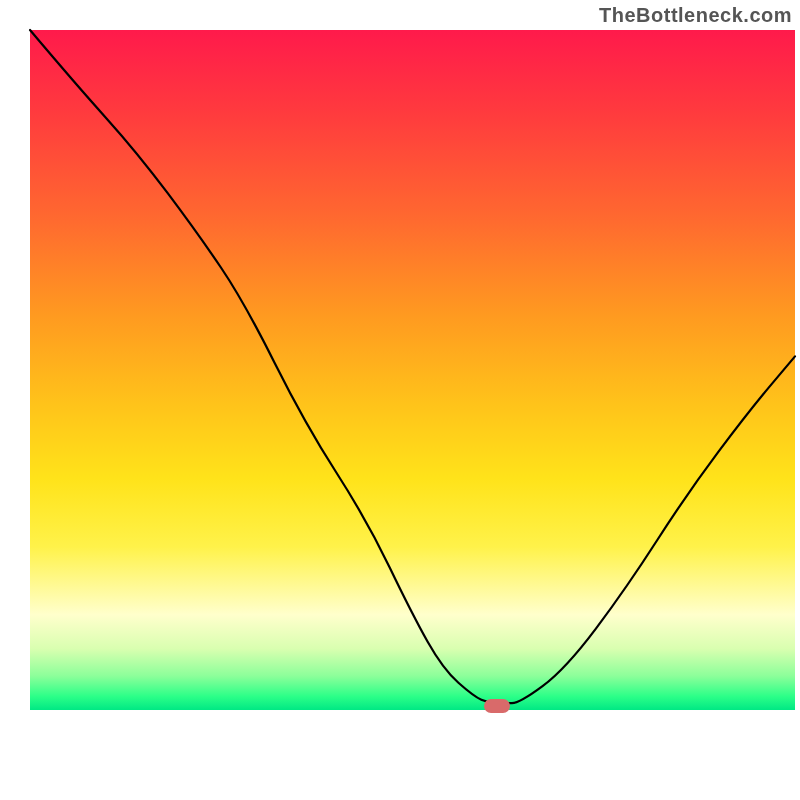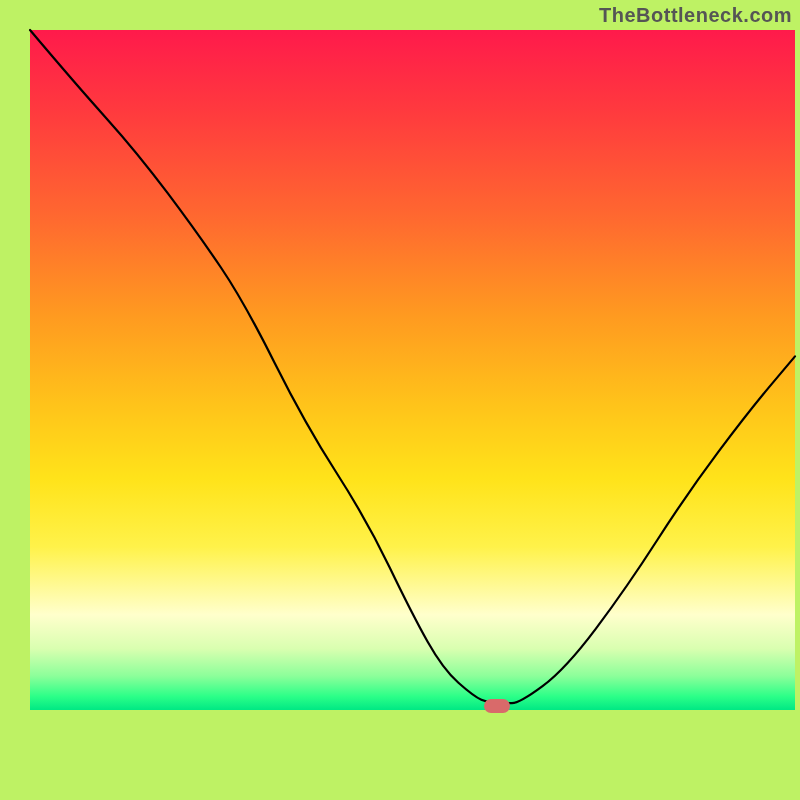--- a/index.html
+++ b/index.html
@@ -8,21 +8,21 @@
     width: 800px;
     height: 800px;
     background: #000;
     overflow: hidden;
     font-family: Arial, Helvetica, sans-serif;
   }
   .frame {
     position: relative;
     width: 800px;
     height: 800px;
-    background: #bef264;
+    background: #ffffff;
   }
   .watermark {
     position: absolute;
     top: 4px;
     right: 8px;
     color: #555;
     font-size: 20px;
     font-weight: 600;
     letter-spacing: 0.5px;
     z-index: 10;

